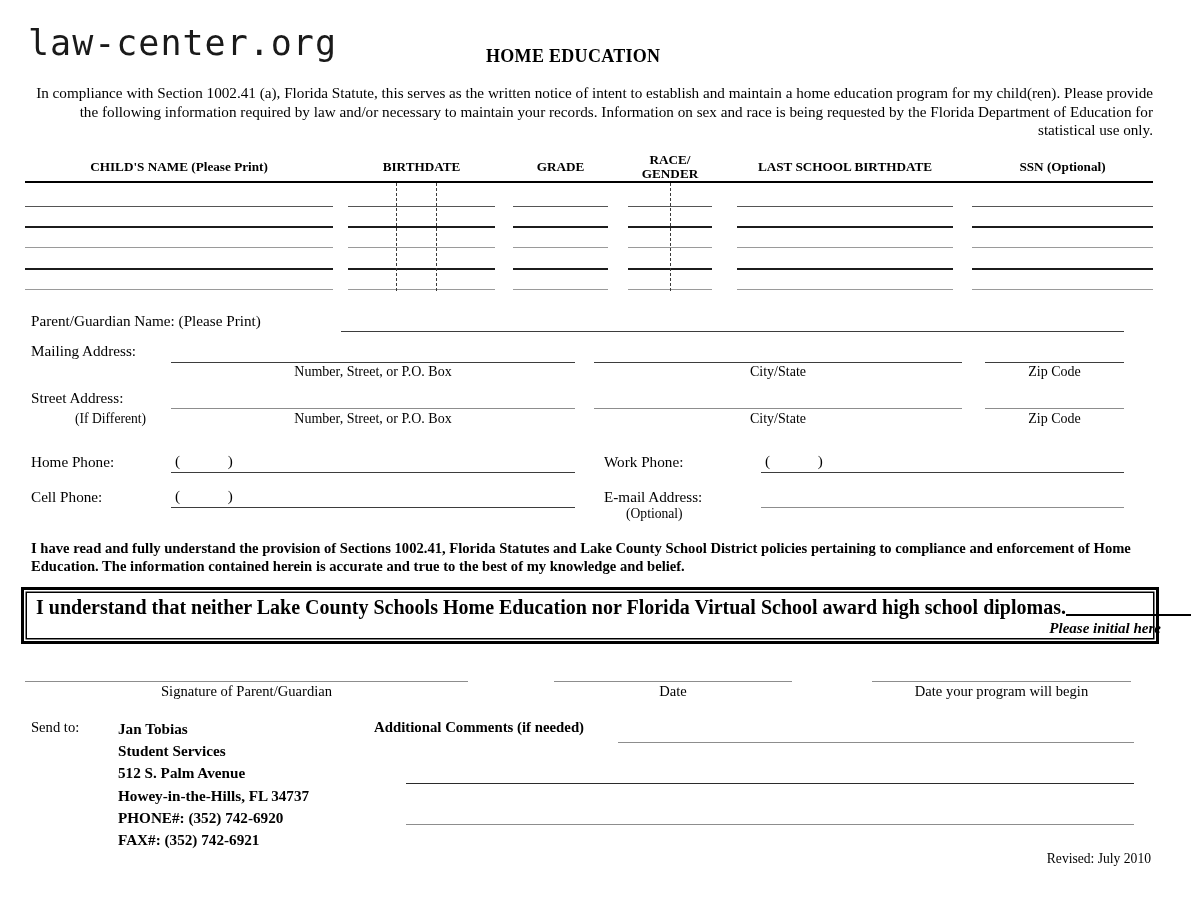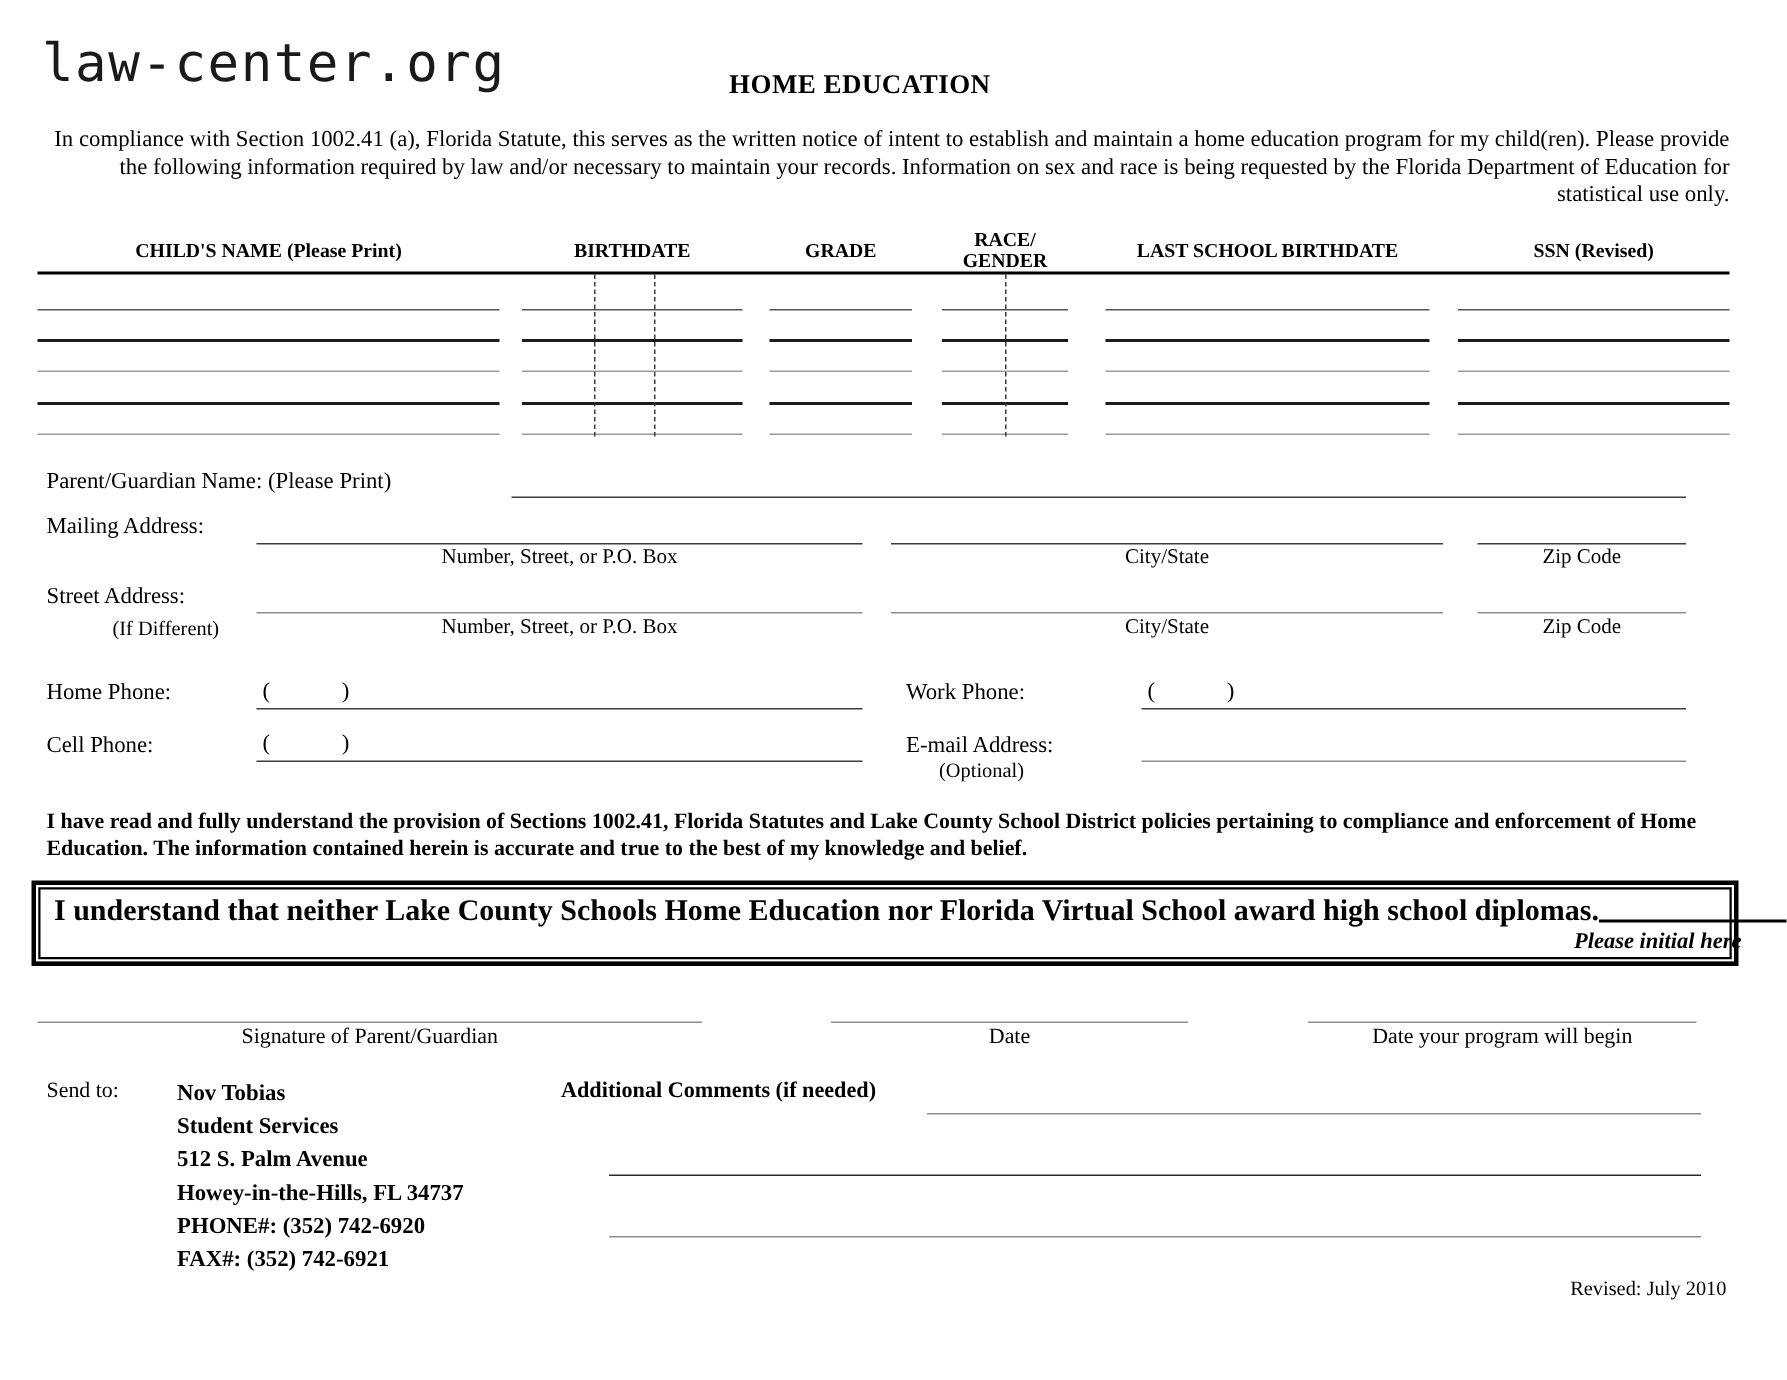--- a/index.html
+++ b/index.html
@@ -221,21 +221,21 @@
   <div class="intro">In compliance with Section 1002.41 (a), Florida Statute, this serves as the written notice of intent to establish and maintain a home education program for my child(ren).  Please provide the following information required by law and/or necessary to maintain your records.  Information on sex and race is being requested by the Florida Department of Education for statistical use only.</div>
 
   <div class="tbl">
 
     <div class="col-head" style="left:25px; top:160px; width:308px;">CHILD'S NAME (Please Print)</div>
     <div class="col-head" style="left:348px; top:160px; width:147px;">BIRTHDATE</div>
     <div class="col-head" style="left:513px; top:160px; width:95px;">GRADE</div>
     <div class="col-head two-line" style="left:627px; top:153px; width:86px;">RACE/</div>
     <div class="col-head two-line" style="left:627px; top:167px; width:86px;">GENDER</div>
     <div class="col-head" style="left:737px; top:160px; width:216px;">LAST SCHOOL BIRTHDATE</div>
-    <div class="col-head" style="left:972px; top:160px; width:181px;">SSN (Revised)</div>
+    <div class="col-head" style="left:972px; top:160px; width:181px;">SSN (Optional)</div>
 
     <div class="rule-top"></div>
 
     <div class="seg" style="left:25px;  top:206px; width:308px;"></div>
     <div class="seg" style="left:348px; top:206px; width:147px;"></div>
     <div class="seg" style="left:513px; top:206px; width:95px;"></div>
     <div class="seg" style="left:628px; top:206px; width:84px;"></div>
     <div class="seg" style="left:737px; top:206px; width:216px;"></div>
     <div class="seg" style="left:972px; top:206px; width:181px;"></div>
 
@@ -320,21 +320,21 @@
   <div class="sig-cap" style="left:25px; top:683px; width:443px;">Signature of Parent/Guardian</div>
 
   <div class="fline grey" style="left:554px; top:681px; width:238px;"></div>
   <div class="sig-cap" style="left:554px; top:683px; width:238px;">Date</div>
 
   <div class="fline grey" style="left:872px; top:681px; width:259px;"></div>
   <div class="sig-cap" style="left:872px; top:683px; width:259px;">Date your program will begin</div>
 
   <div class="sendto-lbl">Send to:</div>
   <div class="addr">
-    <div>Nov Tobias</div>
+    <div>Jan Tobias</div>
     <div>Student Services</div>
     <div>512 S. Palm Avenue</div>
     <div>Howey-in-the-Hills, FL 34737</div>
     <div>PHONE#: (352) 742-6920</div>
     <div>FAX#:  (352) 742-6921</div>
   </div>
 
   <div class="comments-lbl">Additional Comments (if needed)</div>
   <div class="fline grey" style="left:618px; top:742px; width:516px;"></div>
   <div class="fline dk" style="left:406px; top:783px; width:728px;"></div>

